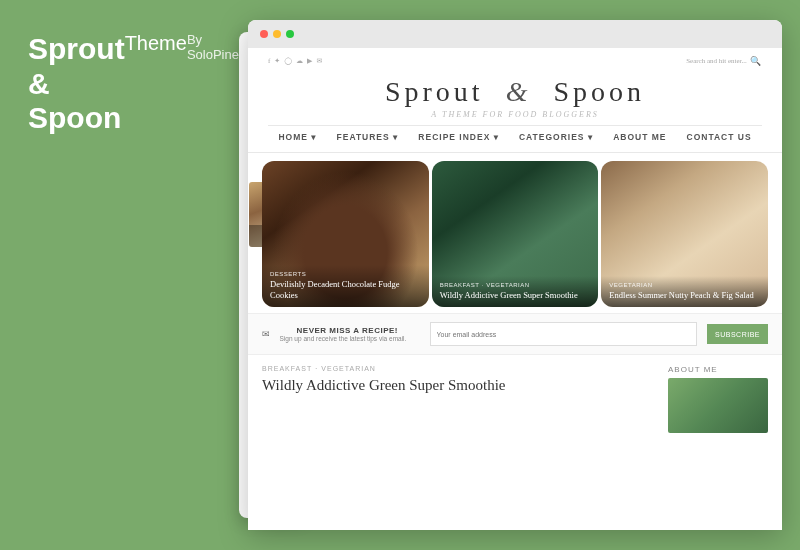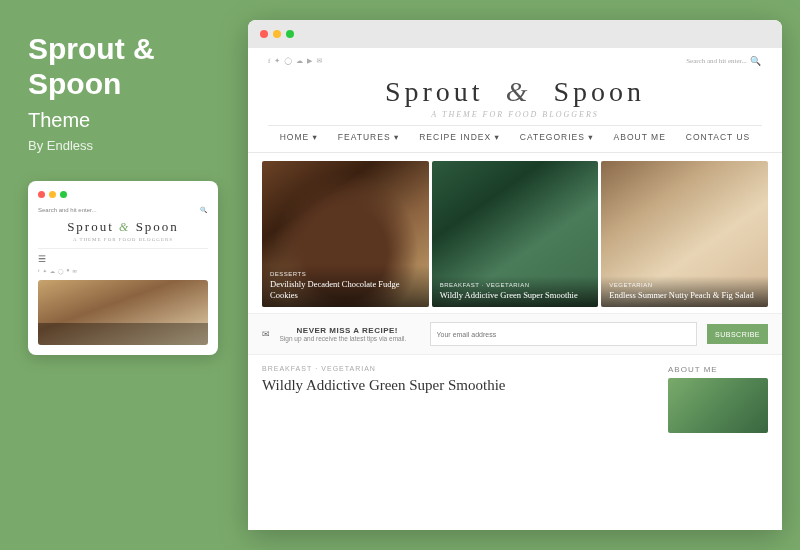--- a/index.html
+++ b/index.html
@@ -13,21 +13,20 @@
       align-items: center;
     }
 
     
     .left-panel {
       width: 248px;
       height: 550px;
       background: #7aaa6b;
       padding: 32px 28px;
       display: flex;
-      flex-direction: column;
       flex-shrink: 0;
     }
     .left-panel .theme-title {
       font-family: Arial, sans-serif;
       font-weight: 900;
       font-size: 30px;
       color: #fff;
       line-height: 1.15;
       margin-bottom: 8px;
     }
@@ -218,32 +217,33 @@
       gap: 20px;
       padding: 6px 0;
       border-top: 1px solid #e8e8e8;
     }
     .nav-item {
       font-size: 8.5px;
       color: #555;
       letter-spacing: 1px;
       font-family: Arial, sans-serif;
       text-transform: uppercase;
+      font-weight: bold;
     }
 
     
     .featured-grid {
       display: flex;
       gap: 3px;
       padding: 8px 14px 6px;
       height: 160px;
     }
     .featured-item {
       flex: 1;
-      border-radius: 2px;
+      border-radius: 12px;
       overflow: hidden;
       position: relative;
     }
     .featured-item-bg {
       width: 100%; height: 100%;
       position: relative;
     }
     .featured-item-overlay {
       position: absolute;
       bottom: 0; left: 0; right: 0;
@@ -382,21 +382,21 @@
     }
   </style>
 </head>
 <body>
 
 <div class="left-panel">
   <div class="theme-title">
     <span>Sprout &amp;</span><br><span>Spoon</span>
   </div>
   <div class="theme-subtitle">Theme</div>
-  <div class="by-line">By Endless</div>
+  <div class="by-line">By SoloPine</div>
 
   <div class="mobile-preview">
     <div class="mobile-dots">
       <div class="mobile-dot"></div>
       <div class="mobile-dot"></div>
       <div class="mobile-dot"></div>
     </div>
     <div class="mobile-header">
       <span>Search and hit enter...</span>
       <span>🔍</span>

